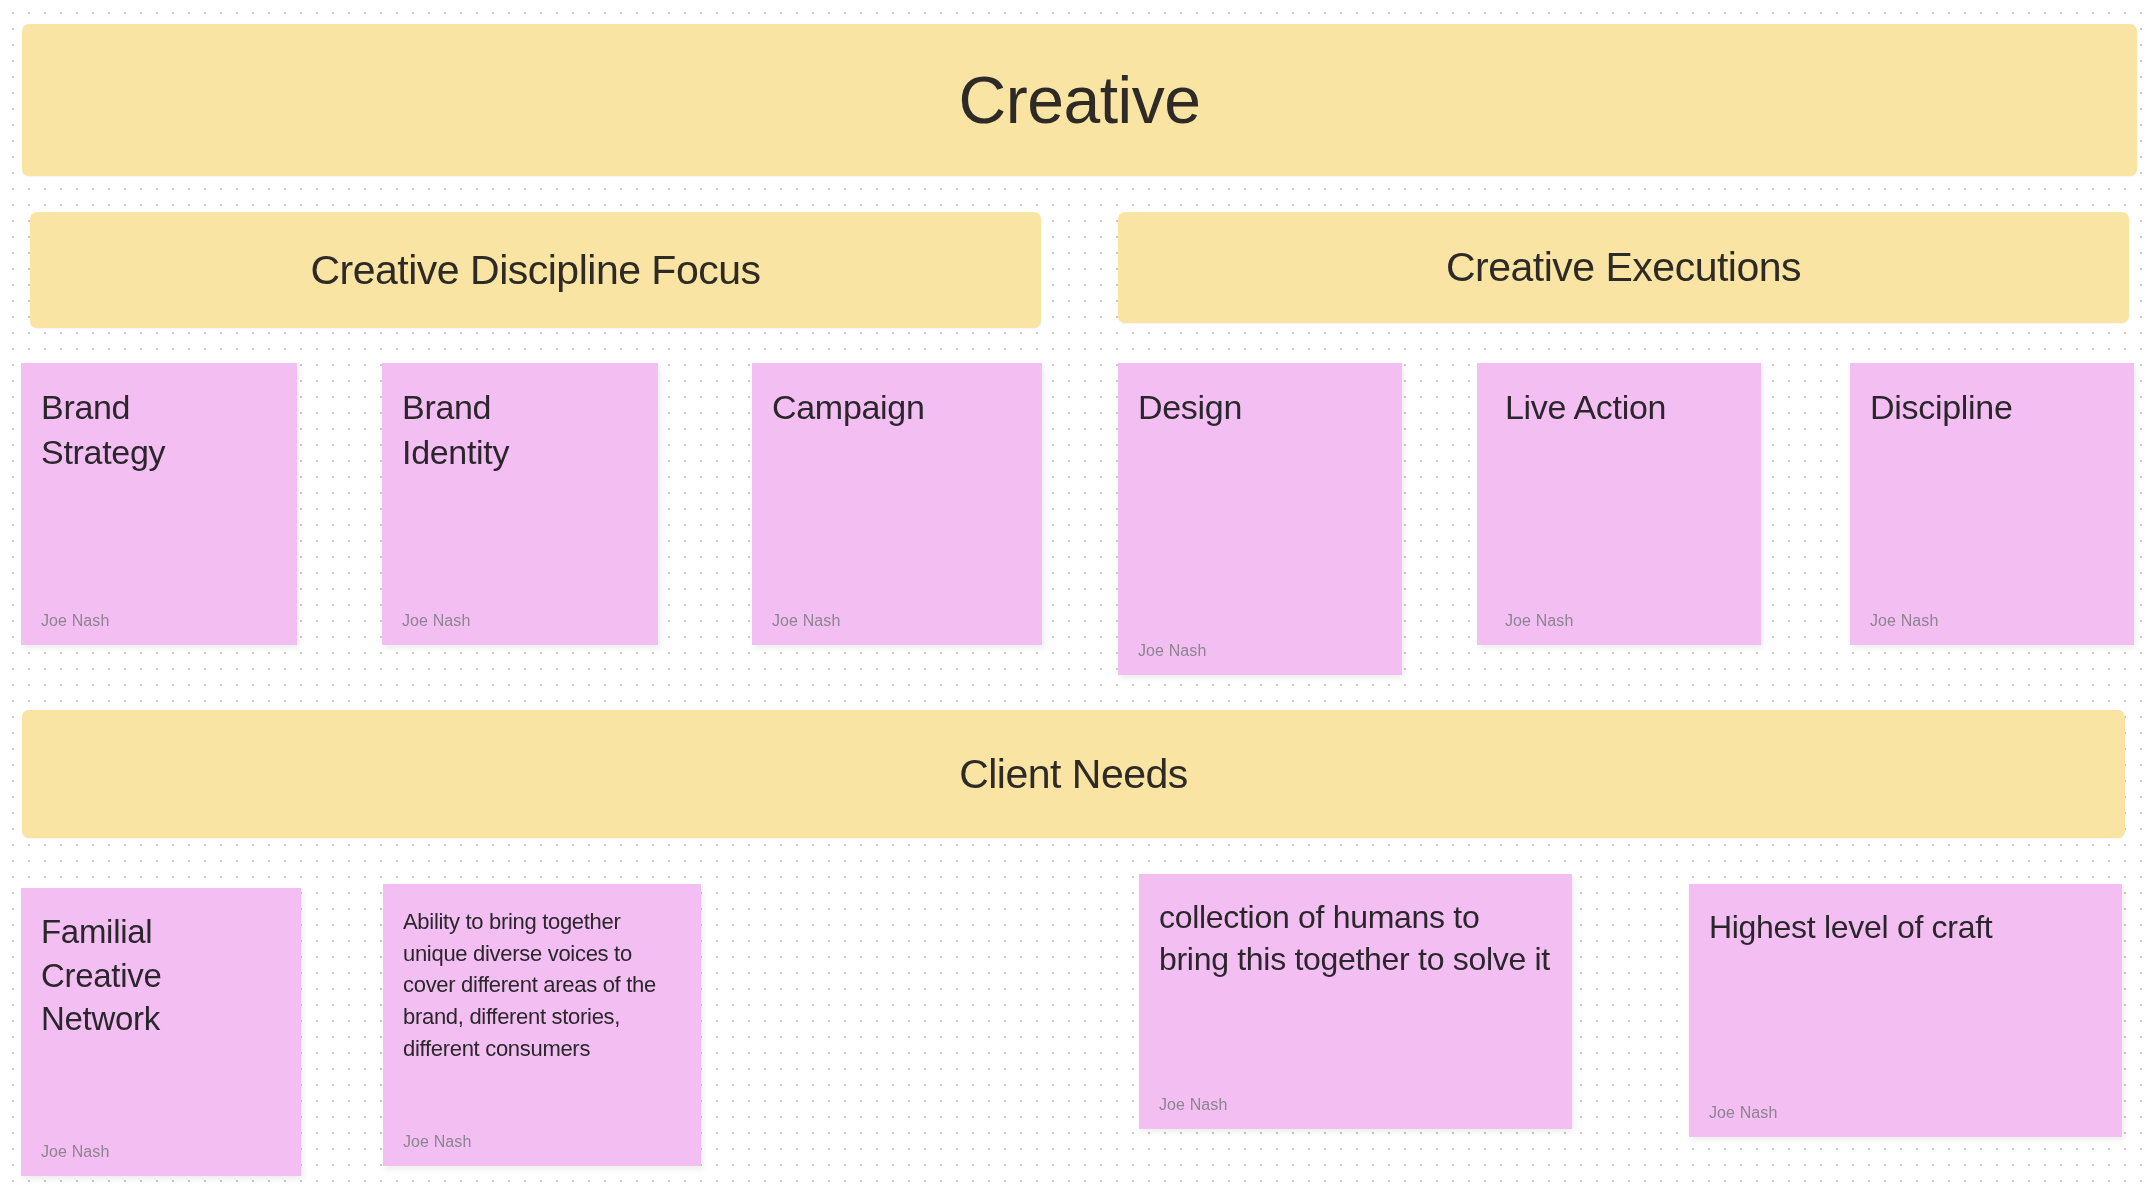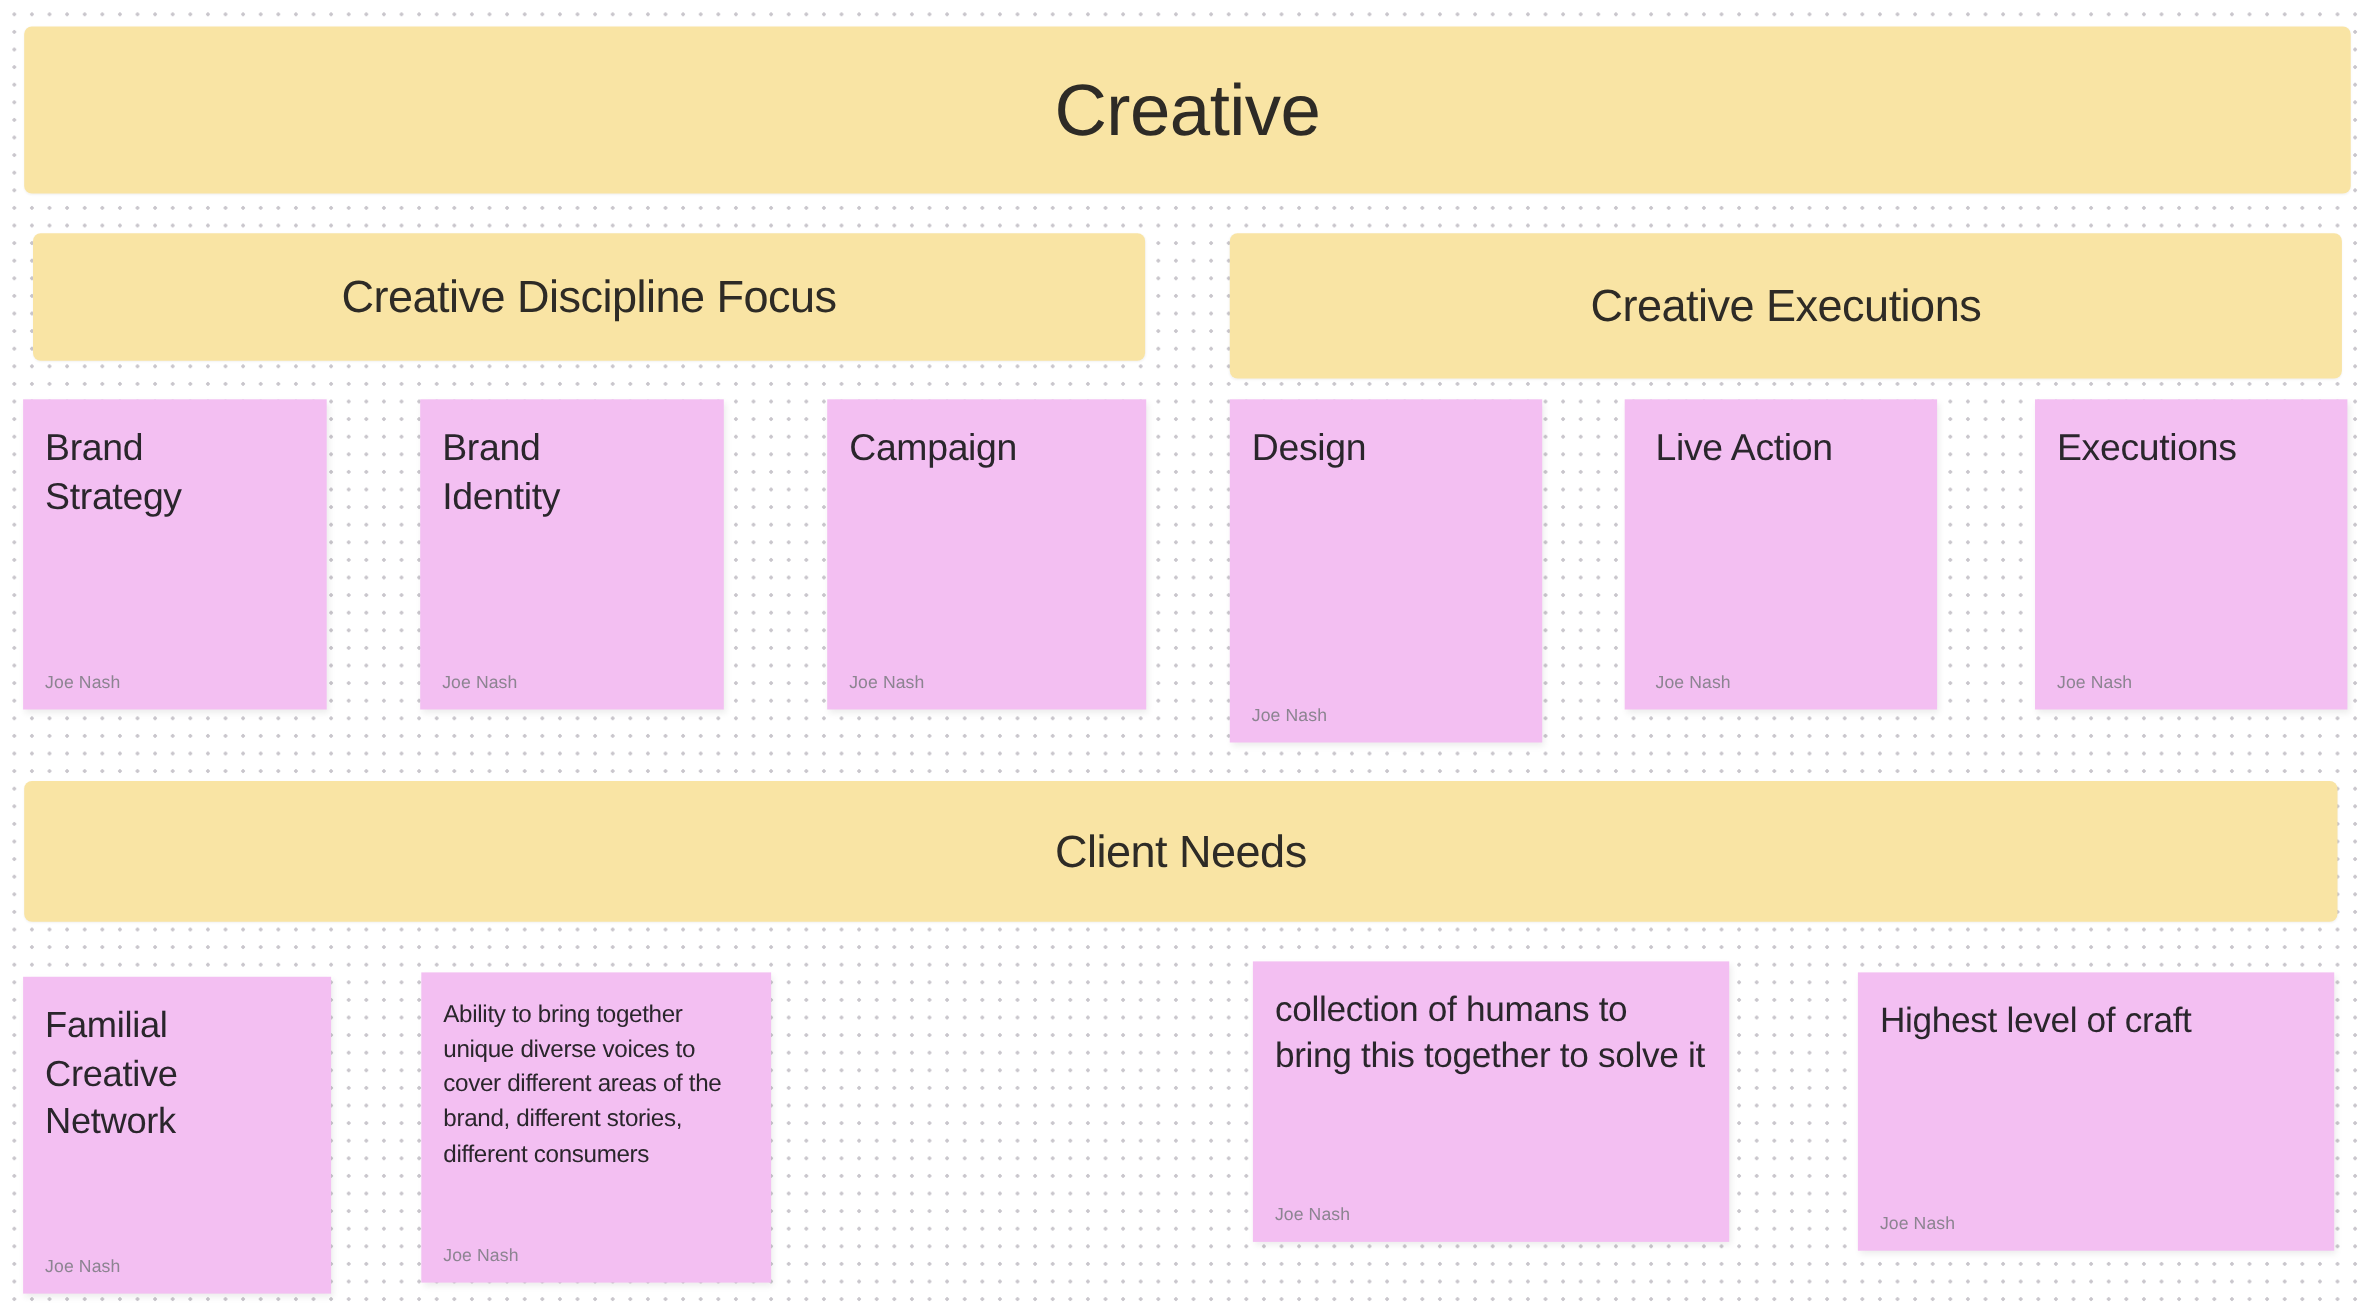--- a/index.html
+++ b/index.html
@@ -52,21 +52,21 @@
     top: 212px;
     width: 1011px;
     height: 116px;
     font-size: 41px;
     font-weight: 400;
   }
   #hdr-executions {
     left: 1118px;
     top: 212px;
     width: 1011px;
-    height: 132px;
+    height: 111px;
     font-size: 41px;
     font-weight: 400;
   }
   #hdr-client-needs {
     left: 22px;
     top: 710px;
     width: 2103px;
     height: 128px;
     font-size: 41px;
     font-weight: 400;
@@ -158,21 +158,21 @@
       <div class="card-body">Design</div>
       <div class="card-author">Joe Nash</div>
     </div>
 
     <div class="card" id="card-live-action">
       <div class="card-body">Live Action</div>
       <div class="card-author">Joe Nash</div>
     </div>
 
     <div class="card" id="card-photography">
-      <div class="card-body">Executions</div>
+      <div class="card-body">Discipline</div>
       <div class="card-author">Joe Nash</div>
     </div>
   </div>
 
   <div class="hdr" id="hdr-client-needs">
     <span class="hdr-title">Client Needs</span>
   </div>
 
   <div class="card" id="card-familial">
     <div class="card-body">Familial

